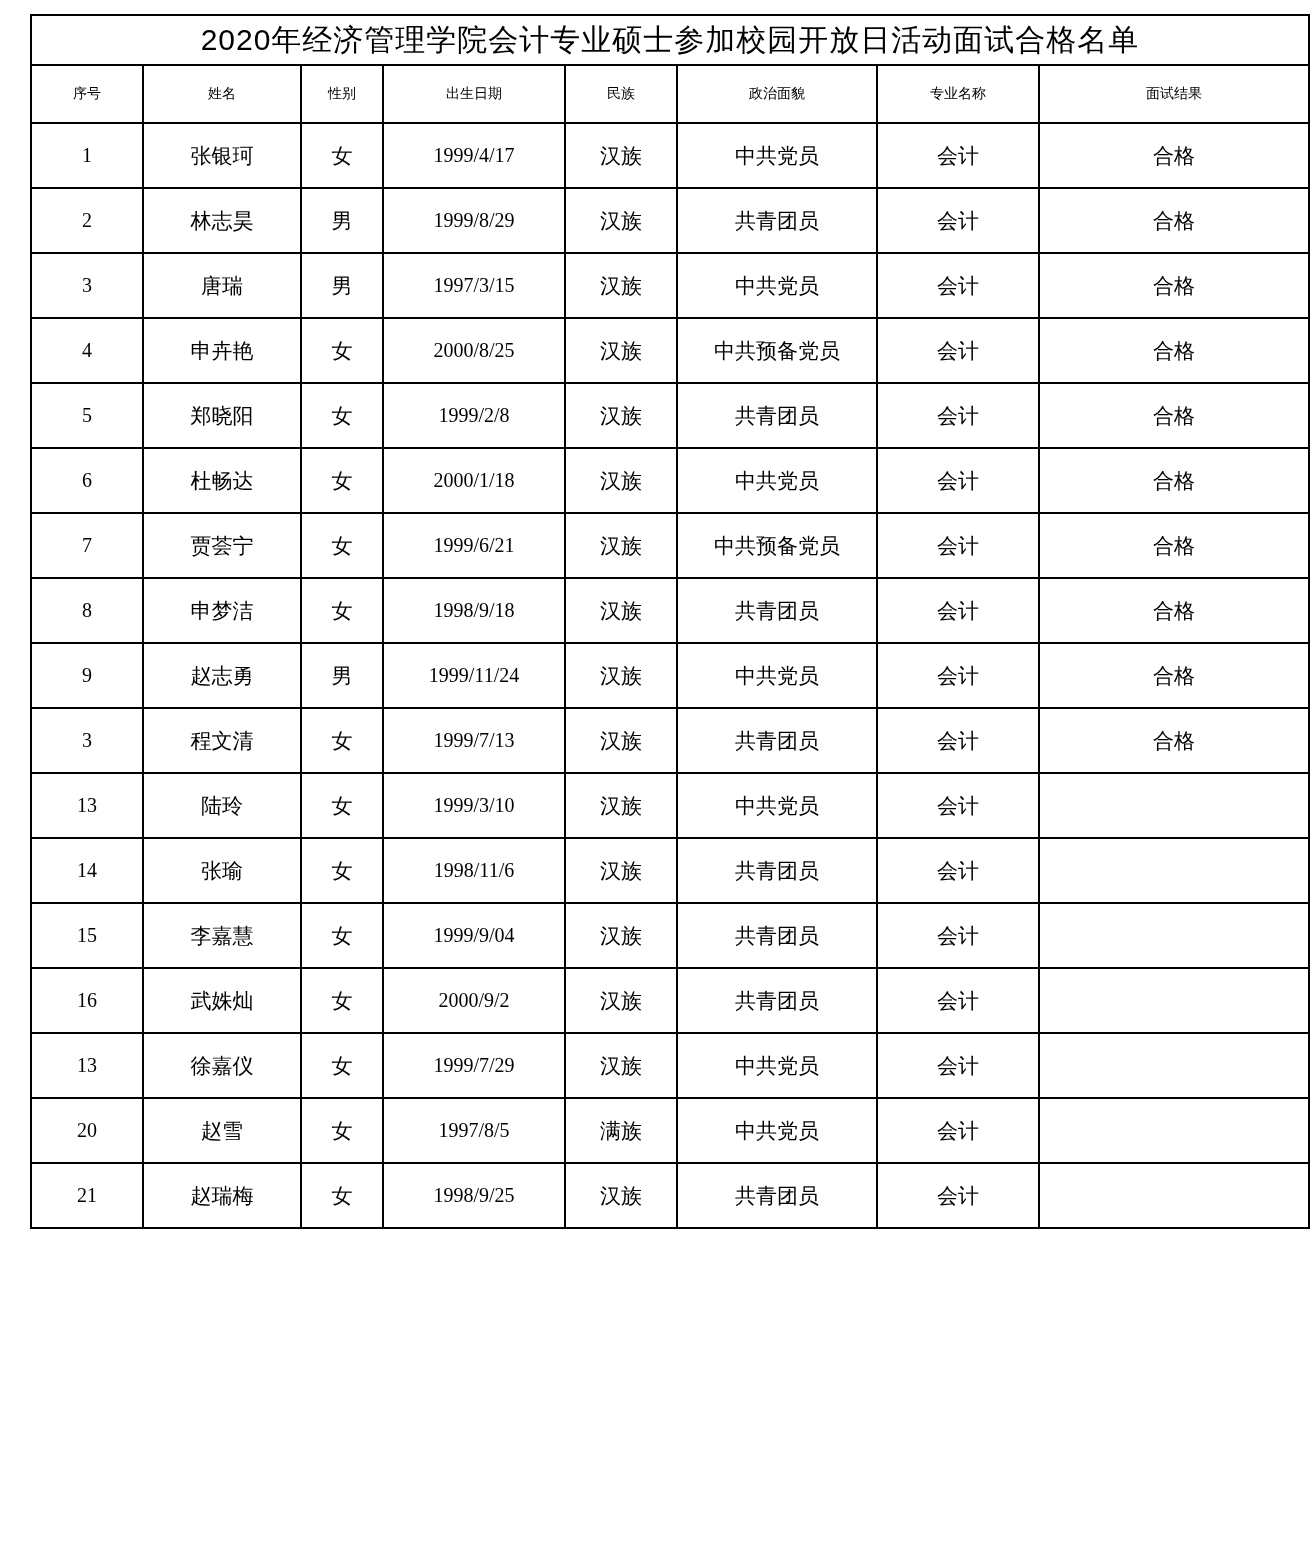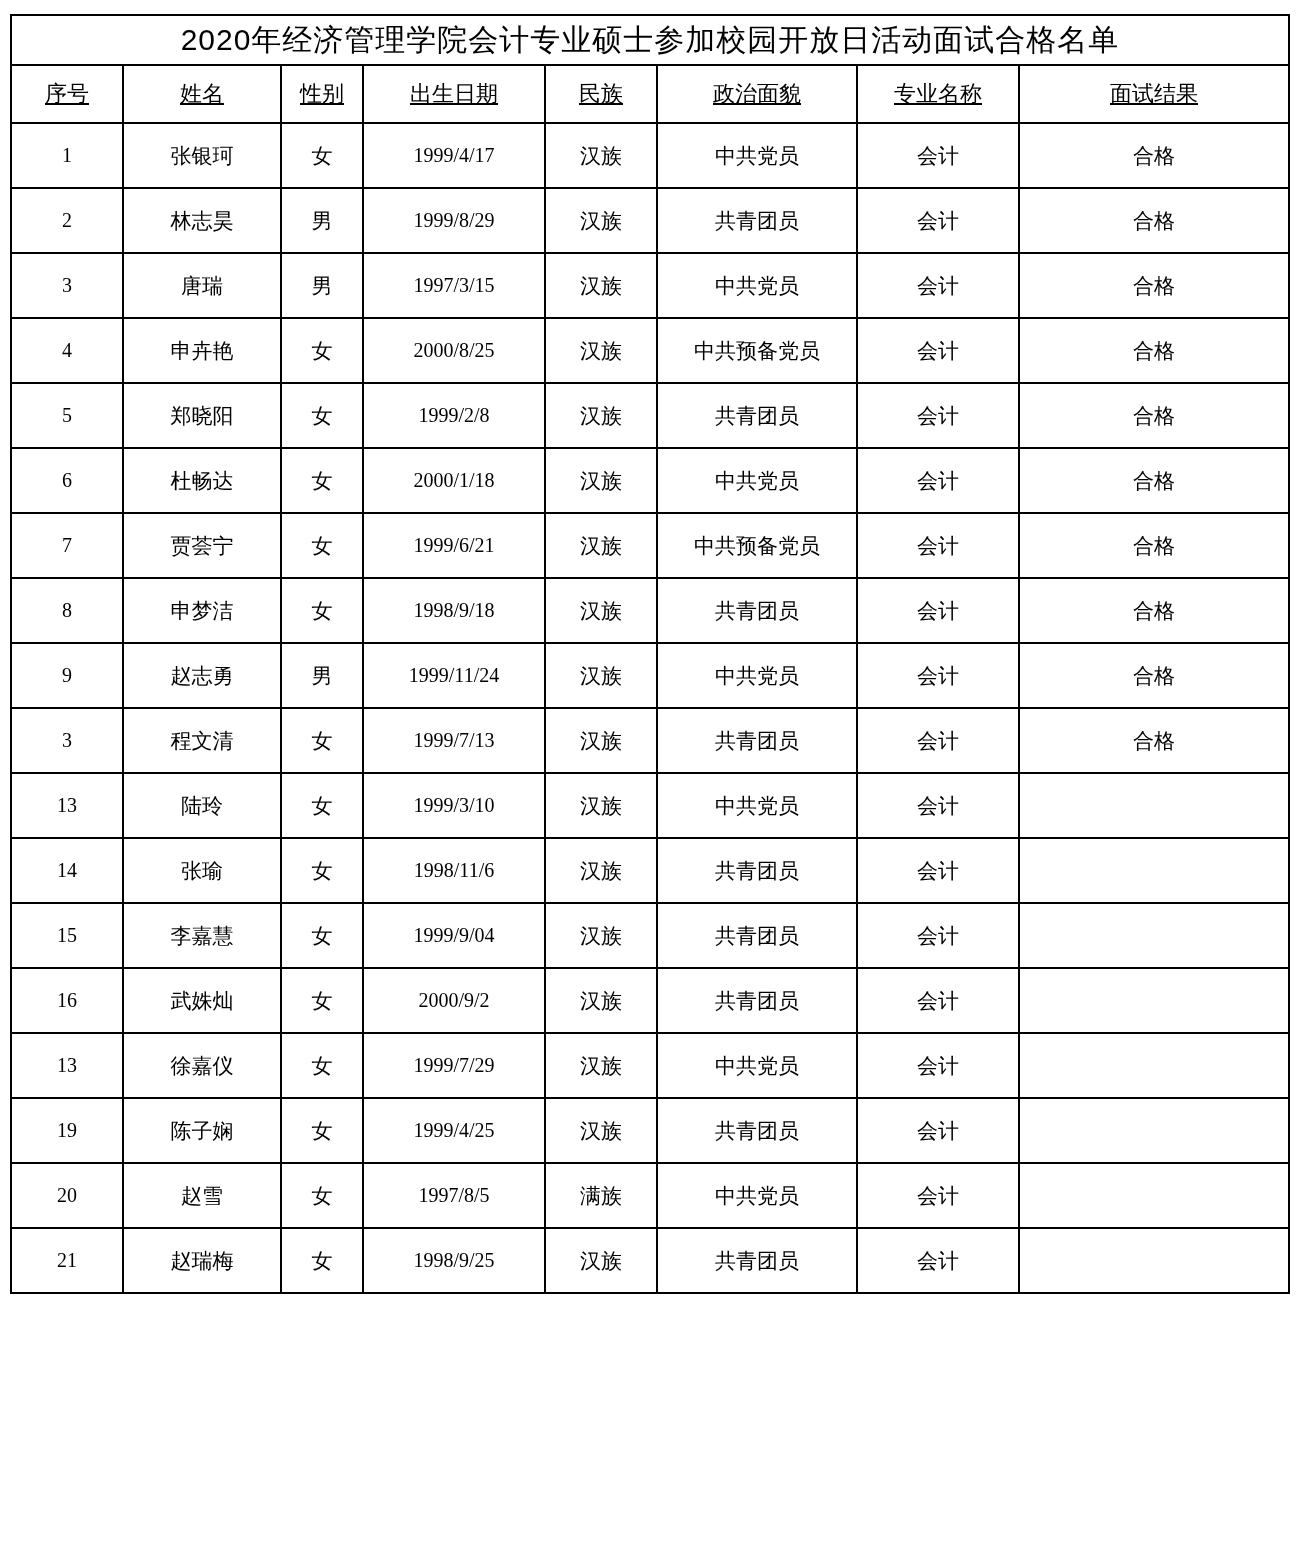--- a/index.html
+++ b/index.html
@@ -7,21 +7,21 @@
     padding: 0;
     background: #ffffff;
   }
   body {
     width: 1314px;
     height: 1550px;
     font-family: "Liberation Serif", "DejaVu Serif", serif;
     color: #000000;
   }
   .page {
-    padding: 14px 18px 0 10px;
+    padding: 14px 18px 0 30px;
     box-sizing: border-box;
   }
   table.list {
     border-collapse: collapse;
     width: 1278px;
     table-layout: fixed;
   }
   table.list td, table.list th {
     border: 2px solid #000000;
     text-align: center;
@@ -30,25 +30,24 @@
     font-weight: normal;
   }
   .title-cell {
     font-size: 30px;
     font-weight: bold;
     height: 48px;
     letter-spacing: 1px;
     font-family: "Liberation Sans", "DejaVu Sans", sans-serif;
   }
   .head-cell {
-    font-size: 22px;
+    font-size: 14px;
     font-weight: bold;
     height: 56px;
     font-family: "Liberation Serif", "DejaVu Serif", serif;
-    text-decoration: underline;
   }
   .body-cell {
     font-size: 21px;
     height: 63px;
   }
   .num-cell {
     font-size: 20px;
   }
   
   col.c0 { width: 112px; }
@@ -233,30 +232,20 @@
           <td class="body-cell num-cell">13</td>
           <td class="body-cell">徐嘉仪</td>
           <td class="body-cell">女</td>
           <td class="body-cell num-cell">1999/7/29</td>
           <td class="body-cell">汉族</td>
           <td class="body-cell">中共党员</td>
           <td class="body-cell">会计</td>
           <td class="body-cell"></td>
         </tr>
         <tr>
-          <td class="body-cell num-cell">19</td>
-          <td class="body-cell">陈子娴</td>
-          <td class="body-cell">女</td>
-          <td class="body-cell num-cell">1999/4/25</td>
-          <td class="body-cell">汉族</td>
-          <td class="body-cell">共青团员</td>
-          <td class="body-cell">会计</td>
-          <td class="body-cell"></td>
-        </tr>
-        <tr>
           <td class="body-cell num-cell">20</td>
           <td class="body-cell">赵雪</td>
           <td class="body-cell">女</td>
           <td class="body-cell num-cell">1997/8/5</td>
           <td class="body-cell">满族</td>
           <td class="body-cell">中共党员</td>
           <td class="body-cell">会计</td>
           <td class="body-cell"></td>
         </tr>
         <tr>

